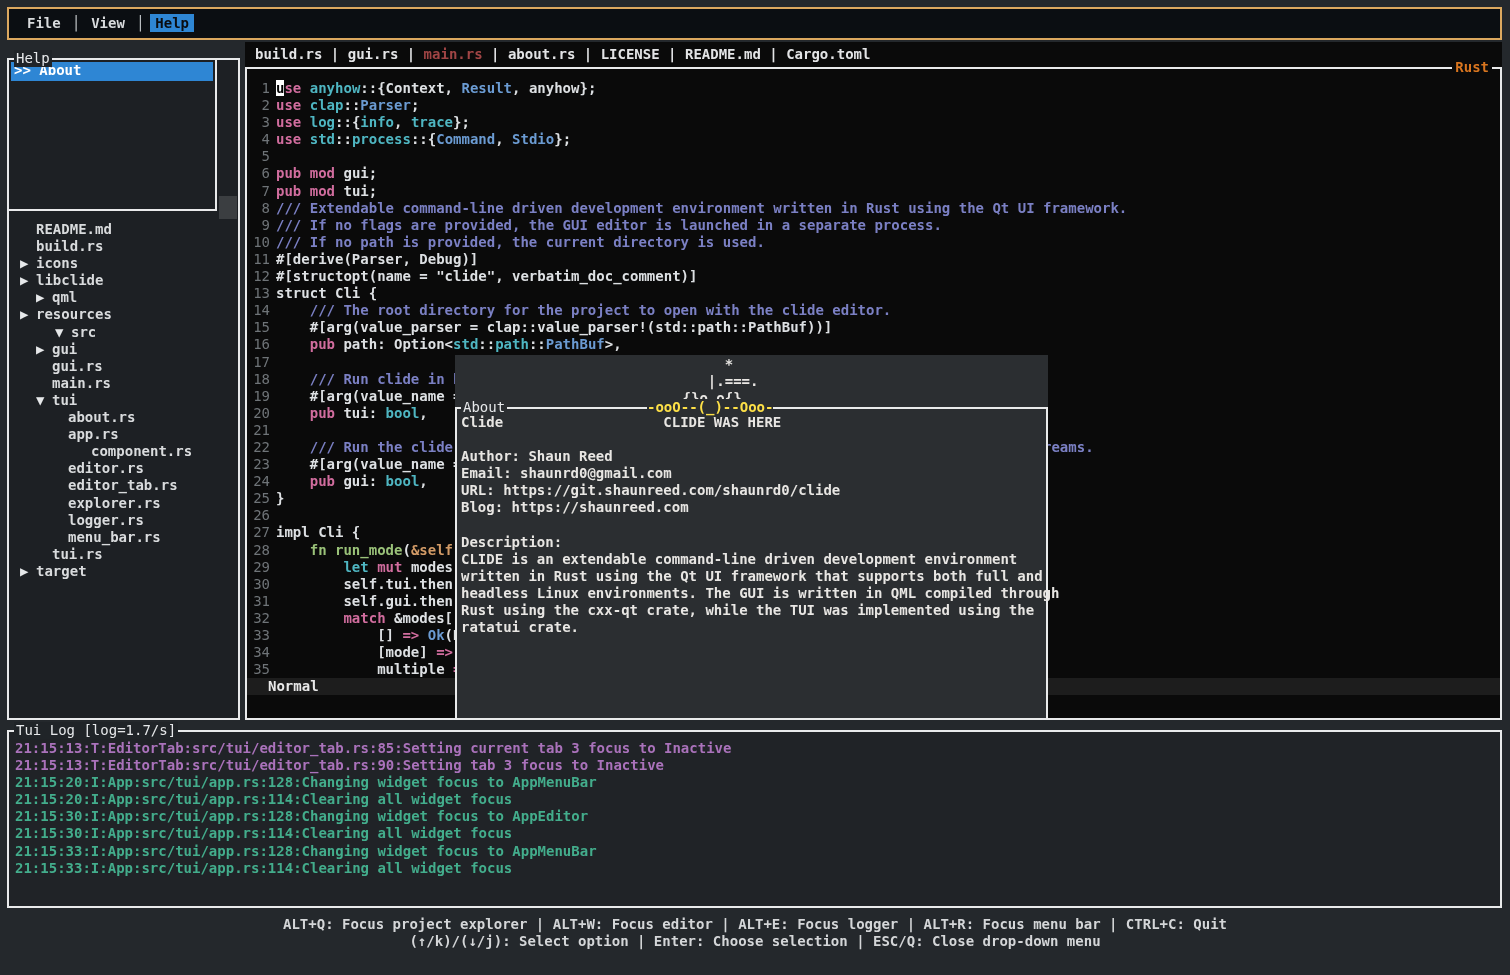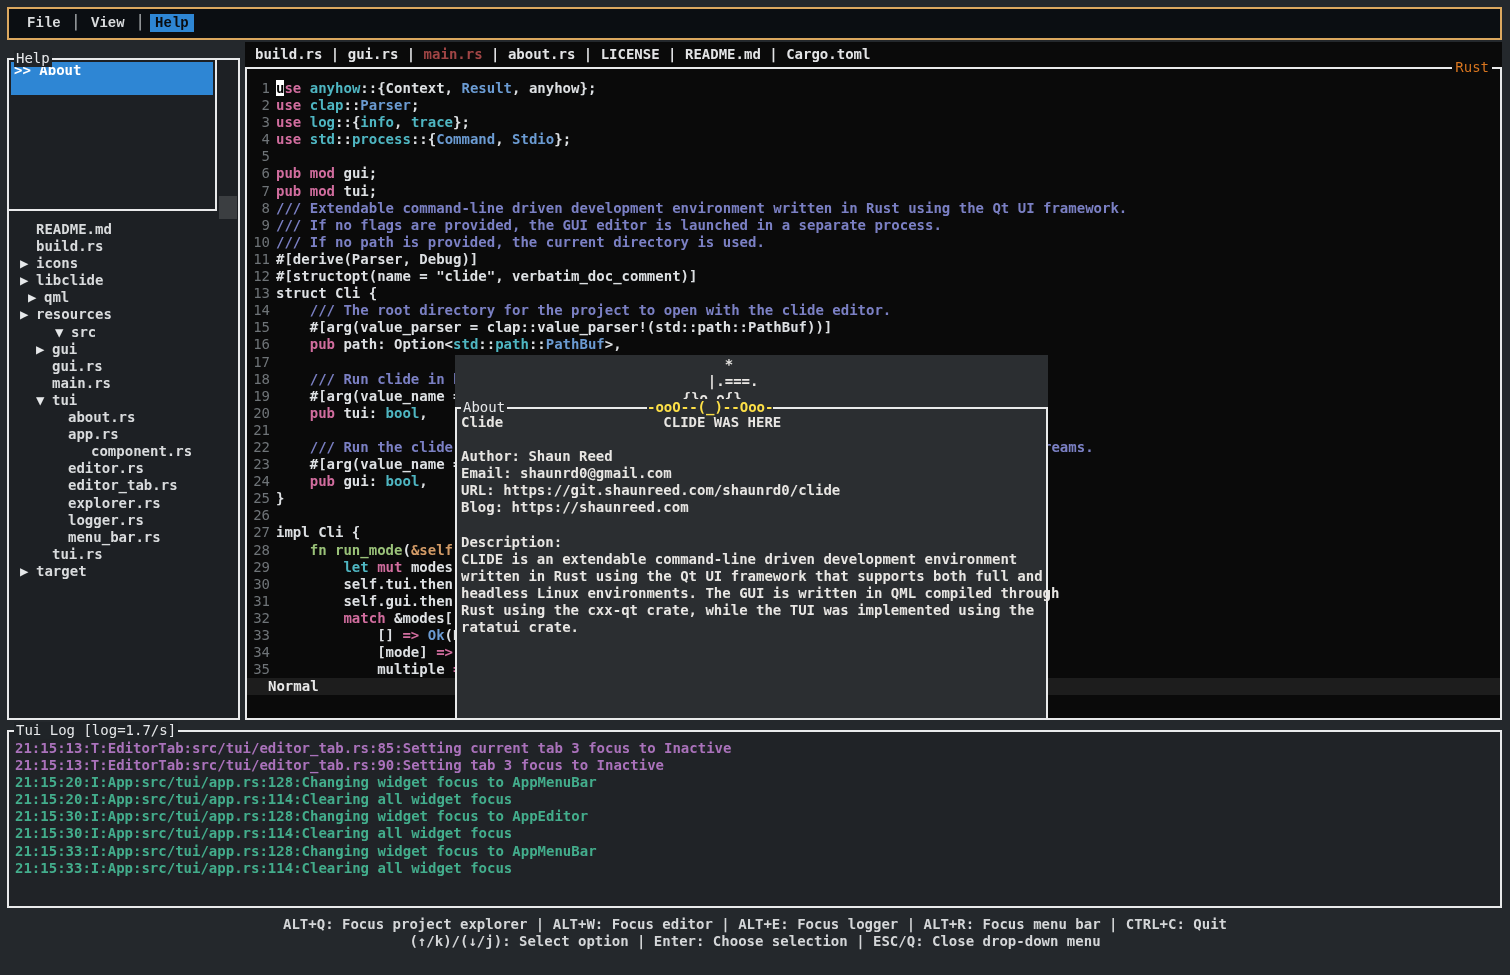--- a/index.html
+++ b/index.html
@@ -8,41 +8,41 @@
     --accent:#2e86d4; --menuborder:#dca85f; --rust:#d8751f; --tabactive:#a04545;
     --kw:#d16d9e; --teal:#4fb6c2; --blue:#6b9bd2; --comment:#7b80c4; --green:#9ac279; --orange:#d19a66;
     --trace:#aa72bb; --info:#43ad8c;
   }
   *{box-sizing:border-box;margin:0;padding:0;}
   html,body{width:1510px;height:975px;overflow:hidden;}
   body{background:var(--page);font-family:"DejaVu Sans Mono",monospace;font-size:14px;line-height:17.1px;color:var(--text);position:relative;}
   .abs{position:absolute;}
   
   .menubar{left:7px;top:7px;width:1495px;height:33px;border:2px solid var(--menuborder);background:#0b0e12;display:flex;align-items:center;padding-left:13px;font-weight:bold;}
-  .menu-item{padding:1px 5px;color:var(--text);font-family:Liberation Mono, monospace;}
+  .menu-item{padding:1px 5px;color:var(--text);}
   .menu-item.selected{background:var(--accent);color:#0a0c10;}
   .menu-sep{color:#c8cbce;padding:0 6px;font-weight:normal;}
   
   .explorer{left:7px;top:58px;width:233px;height:662px;border:2px solid var(--border);background:var(--panel);}
   .tree{position:absolute;left:0px;top:161px;right:2px;}
   .tree-row{height:17.1px;white-space:pre;font-weight:bold;color:var(--text);}
   .tree-arrow{display:inline-block;width:16px;color:#e6e8ea;}
   
   .dropdown{left:7px;top:58px;width:210px;height:153px;border:2px solid var(--border);background:var(--panel);z-index:5;}
   .box-title{position:absolute;top:-10px;left:5px;background:#202428;padding:0 2px;color:#e6e8ea;font-weight:normal;}
-  .dd-option{margin:2px;height:33px;background:var(--accent);color:#fff;font-weight:bold;padding-left:3px;white-space:pre;}
+  .dd-option{margin:2px;height:19px;background:var(--accent);color:#fff;font-weight:bold;padding-left:3px;white-space:pre;}
   .scroll-thumb{left:219px;top:196px;width:18px;height:23px;background:#3b3e41;z-index:6;}
   
   .tabstrip{left:245px;top:42px;width:1257px;height:25px;background:#0a0a0a;display:flex;align-items:center;padding-left:10px;font-weight:bold;white-space:pre;}
   .tab{color:#e3e4e6;}
   .tab.active{color:var(--tabactive);}
   .tab-sep{color:#e3e4e6;}
   
   .editor{left:245px;top:67px;width:1257px;height:653px;border:2px solid var(--border);background:var(--editorbg);}
-  .rust-badge{position:absolute;top:-10px;right:8px;background:#0a0a0a;padding:0 3px;color:var(--rust);font-weight:normal;}
+  .rust-badge{position:absolute;top:-10px;right:8px;background:#0a0a0a;padding:0 3px;color:var(--rust);font-weight:bold;}
   .code{position:absolute;left:6px;top:11px;right:2px;font-weight:bold;}
   .code-line{height:17.1px;white-space:pre;color:var(--code);}
   .gutter{display:inline-block;width:17px;margin-right:6px;text-align:right;color:var(--gutter);font-weight:normal;}
   .c-w{color:var(--code);} .c-k{color:var(--kw);} .c-t{color:var(--teal);} .c-b{color:var(--blue);}
   .c-c{color:var(--comment);} .c-g{color:var(--green);text-align:center;} .c-o{color:var(--orange);}
   .c-cur{background:#ffffff;color:#000;}
   .statusline{position:absolute;left:0;top:609px;width:1253px;height:17px;background:#1d1d1d;padding-left:21px;font-weight:bold;color:#e8e8e8;}
   
   .popup{left:455px;top:355px;width:593px;height:365px;background:var(--popupbg);z-index:10;color:#e8e6e3;}
   .popup-art{position:absolute;left:0;top:1px;white-space:pre;font-weight:bold;}
@@ -65,21 +65,21 @@
 <div class="abs menubar">
   <span id="menu-items"><span class="menu-item">File</span><span class="menu-sep">│</span><span class="menu-item">View</span><span class="menu-sep">│</span><span class="menu-item selected">Help</span></span>
 </div>
 
 <div class="abs explorer">
   <div class="tree" id="file-tree">
       <div class="tree-row" style="padding-left: 11px;"><span class="tree-arrow"></span><span>README.md</span></div>
       <div class="tree-row" style="padding-left: 11px;"><span class="tree-arrow"></span><span>build.rs</span></div>
       <div class="tree-row" style="padding-left: 11px;"><span class="tree-arrow">▶</span><span>icons</span></div>
       <div class="tree-row" style="padding-left: 11px;"><span class="tree-arrow">▶</span><span>libclide</span></div>
-      <div class="tree-row" style="padding-left: 19px;"><span class="tree-arrow">▶</span><span>qml</span></div>
+      <div class="tree-row" style="padding-left: 19px; margin-left: 8px;"><span class="tree-arrow">▶</span><span>qml</span></div>
       <div class="tree-row" style="padding-left: 11px;"><span class="tree-arrow">▶</span><span>resources</span></div>
       <div class="tree-row" style="padding-left: 11px; margin-left: 35px;"><span class="tree-arrow">▼</span><span>src</span></div>
       <div class="tree-row" style="padding-left: 27px;"><span class="tree-arrow">▶</span><span>gui</span></div>
       <div class="tree-row" style="padding-left: 27px;"><span class="tree-arrow"></span><span>gui.rs</span></div>
       <div class="tree-row" style="padding-left: 27px;"><span class="tree-arrow"></span><span>main.rs</span></div>
       <div class="tree-row" style="padding-left: 27px;"><span class="tree-arrow">▼</span><span>tui</span></div>
       <div class="tree-row" style="padding-left: 43px;"><span class="tree-arrow"></span><span>about.rs</span></div>
       <div class="tree-row" style="padding-left: 43px;"><span class="tree-arrow"></span><span>app.rs</span></div>
       <div class="tree-row" style="padding-left: 66px;"><span class="tree-arrow"></span><span>component.rs</span></div>
       <div class="tree-row" style="padding-left: 43px;"><span class="tree-arrow"></span><span>editor.rs</span></div>

